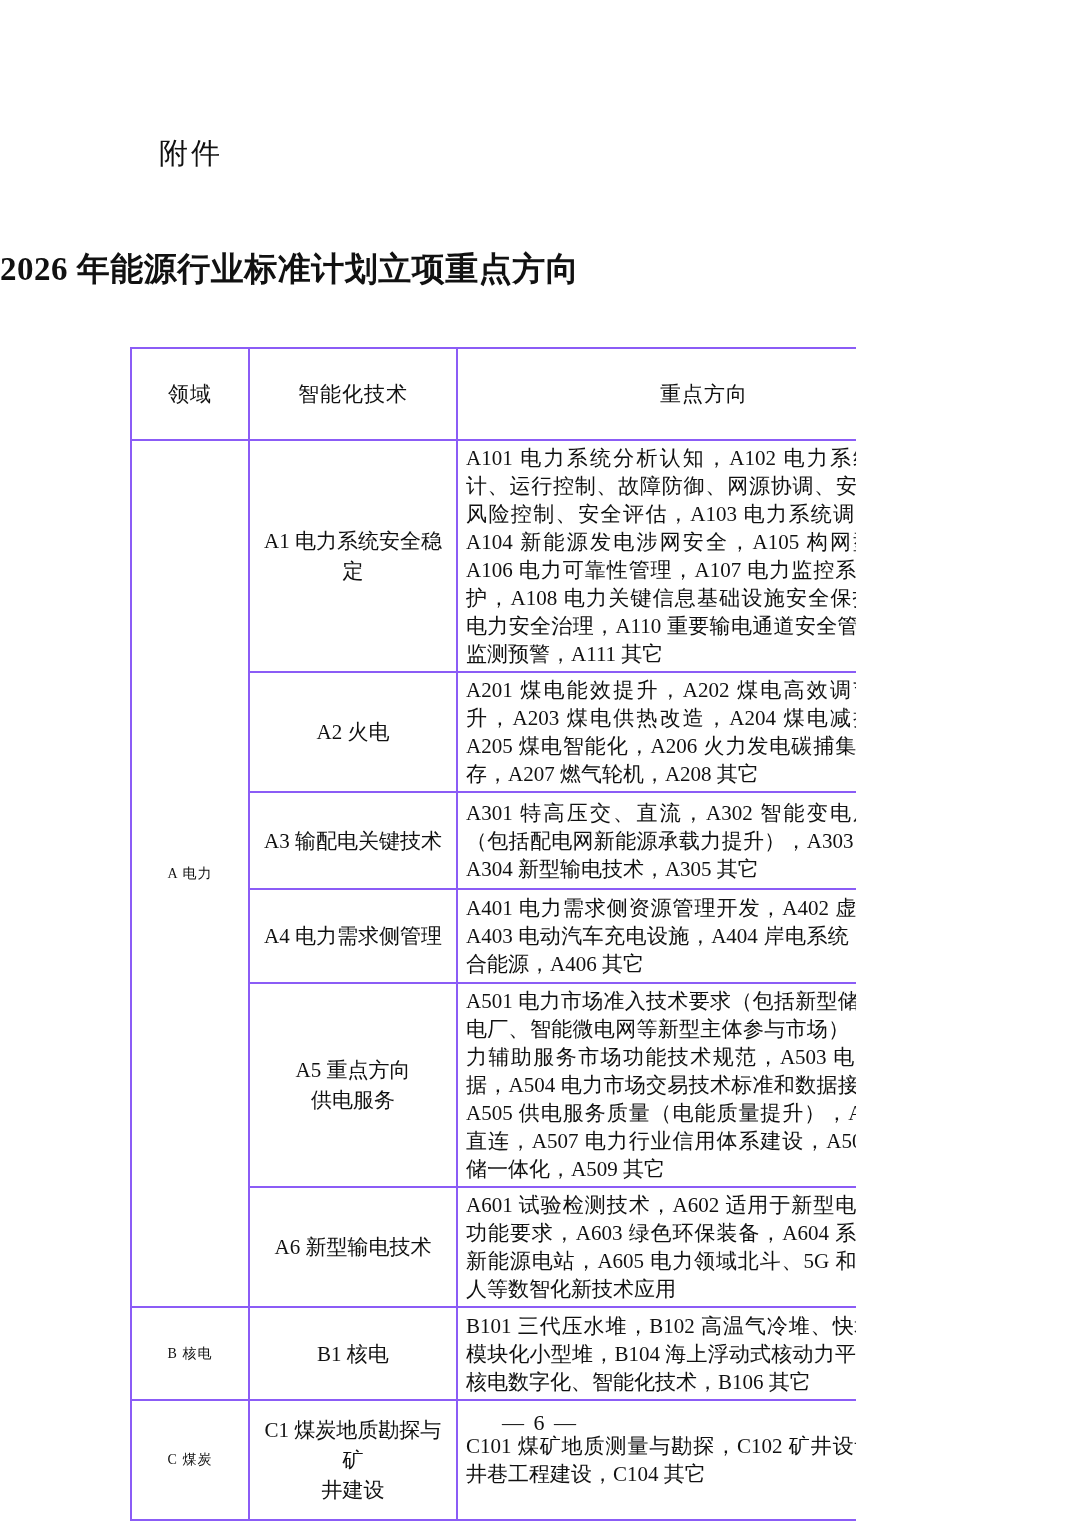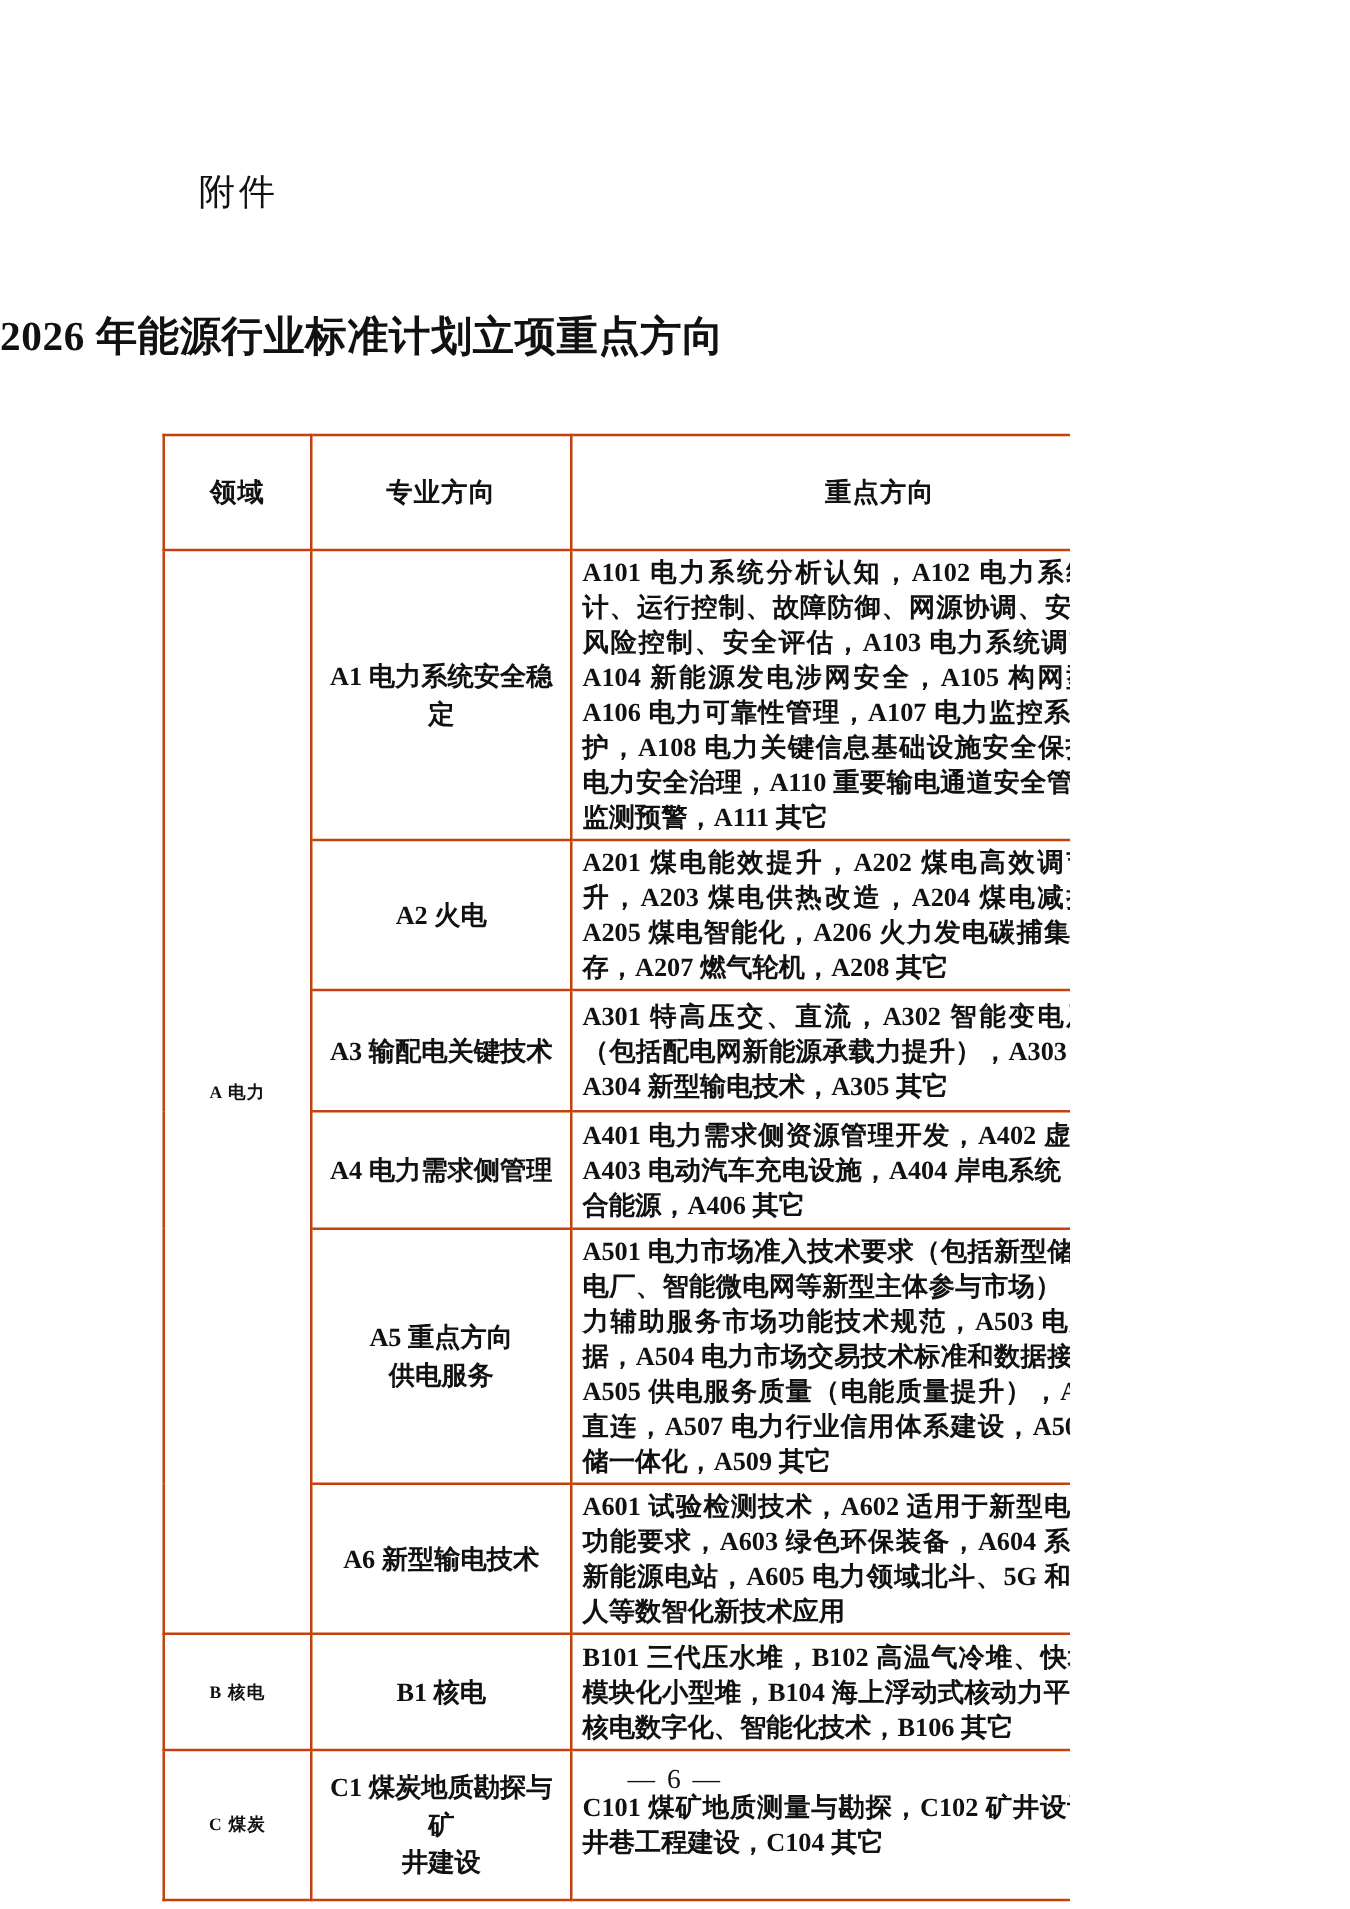--- a/index.html
+++ b/index.html
@@ -35,22 +35,22 @@
   }
   table.directions {
     position: absolute;
     left: 130px;
     top: 347px;
     width: 820px;
     border-collapse: collapse;
     table-layout: fixed;
   }
   table.directions td, table.directions th {
-    border: 2px solid #c2410c;
-    font-weight: bold;
+    border: 2px solid #8b5cf6;
+    font-weight: normal;
     vertical-align: middle;
     box-sizing: border-box;
   }
   tr.header-row { height: 92px; }
   tr.header-row th {
     font-size: 21px;
     text-align: center;
     letter-spacing: 1px;
     font-family: "Liberation Sans", "DejaVu Sans", sans-serif;
   }
@@ -94,21 +94,21 @@
 
   <table class="directions">
     <colgroup>
       <col style="width:118px">
       <col style="width:208px">
       <col style="width:494px">
     </colgroup>
     <tbody>
       <tr class="header-row">
         <th>领域</th>
-        <th>专业方向</th>
+        <th>智能化技术</th>
         <th>重点方向</th>
       </tr>
 
       <tr class="body-row" style="height:202px">
         <td class="field-cell" rowspan="6">A 电力</td>
         <td class="direction-cell">A1 电力系统安全稳定</td>
         <td class="focus-cell">A101 电力系统分析认知，A102 电力系统规划设计、运行控制、故障防御、网源协调、安全生产、风险控制、安全评估，A103 电力系统调节能力，A104 新能源发电涉网安全，A105 构网型技术，A106 电力可靠性管理，A107 电力监控系统安全防护，A108 电力关键信息基础设施安全保护，A109 电力安全治理，A110 重要输电通道安全管理及灾害监测预警，A111 其它</td>
       </tr>
       <tr class="body-row" style="height:112px">
         <td class="direction-cell">A2 火电</td>

